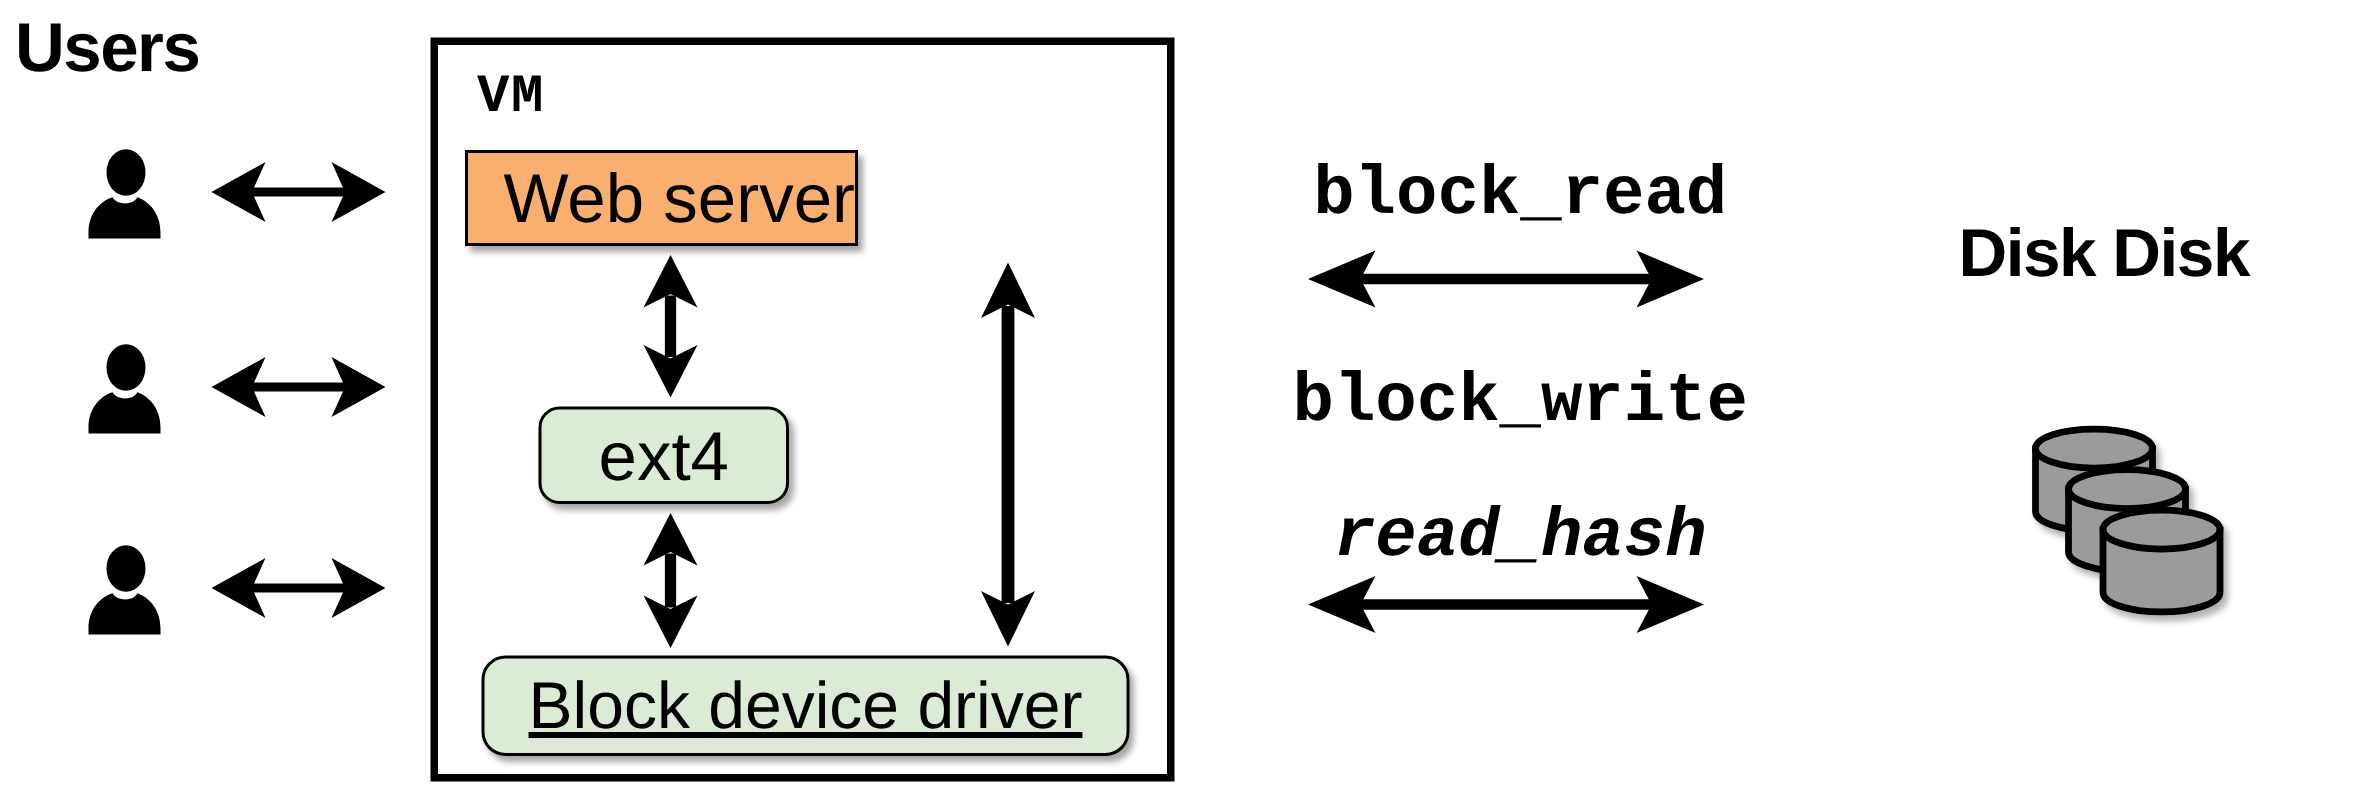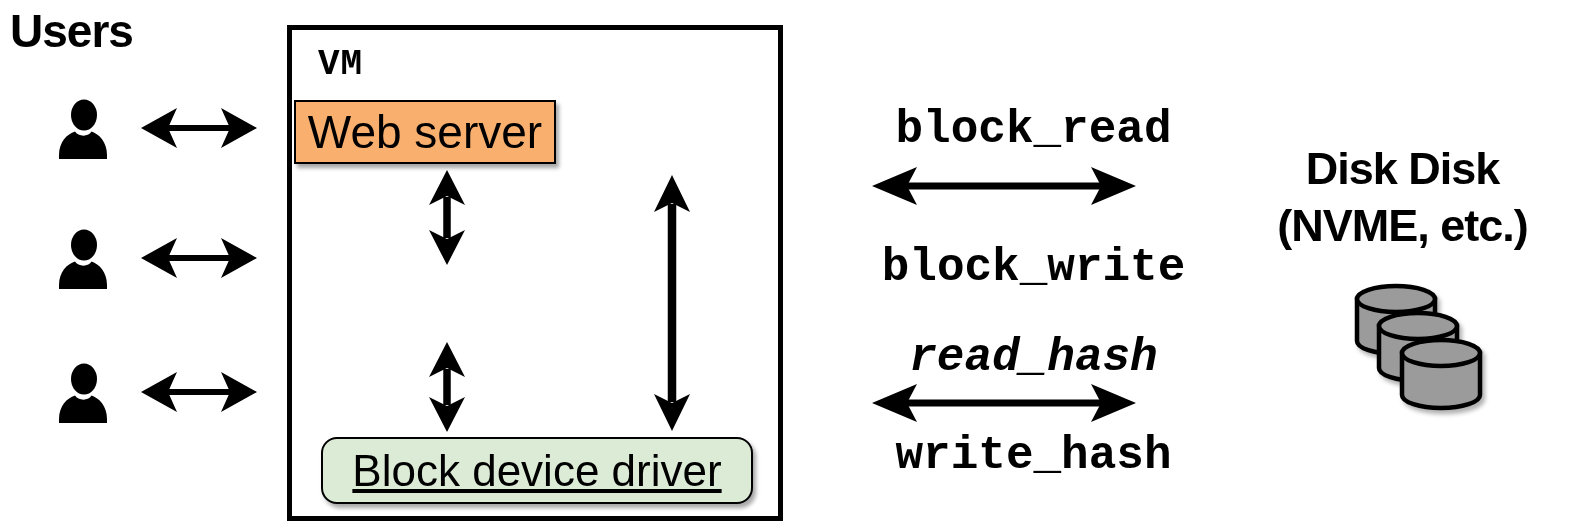--- a/index.html
+++ b/index.html
@@ -21,26 +21,26 @@
   .cloud-title{left:1225px;top:140px;width:355px;text-align:center;
                font-size:45px;font-weight:bold;line-height:57px;letter-spacing:-1px;}
   
   .vm-box{left:287px;top:25px;width:486px;height:486px;border:5px solid var(--stroke);background:transparent;}
   
   .node{display:flex;align-items:center;justify-content:center;
         border:2.5px solid var(--stroke);box-shadow:3px 4px 4px rgba(0,0,0,0.35);
         font-size:46px;}
   .node.orange{background:var(--app-box);}
   .node.green{background:var(--fs-box);}
-  .web-server{left:294px;top:100px;width:258px;height:60px;}
+  .web-server{left:310px;top:100px;width:258px;height:60px;justify-content:flex-end;}
   .dbms{left:587px;top:101px;width:170px;height:58px;}
   .ext4{left:359px;top:271px;width:163px;height:61px;border-radius:14px;}
   .block-driver{left:321px;top:437px;width:428px;height:63px;border-radius:16px;font-size:44px;text-decoration:underline;}
   
-  .proto{left:856px;width:355px;text-align:center;
+  .proto{left:836px;width:355px;text-align:center;
          font-family:"Liberation Mono","DejaVu Sans Mono",monospace;
          font-weight:bold;font-size:46px;white-space:nowrap;}
   .proto-block-read{top:104px;}
   .proto-block-write{top:206px;margin-top:36px;}
   .proto-read-hash{top:332px;font-style:italic;}
   .proto-write-hash{top:430px;}
   
   svg{display:block;overflow:visible;}
   .ink{fill:var(--stroke);}
   .ink-stroke{stroke:var(--stroke);}
@@ -83,20 +83,23 @@
     <polygon class="ink" points="1,22 37,2 28,22 37,42"></polygon>
     <polygon class="ink" points="117,22 81,2 90,22 81,42"></polygon>
   </svg>
 
   <div class="abs vm-box"></div>
   <div class="abs vm-label">VM</div>
 
   <div class="abs node orange web-server">
     <span>Web server</span>
   </div>
+  <div class="abs node green ext4">
+    <span>ext4</span>
+  </div>
   <div class="abs node green block-driver">
     <span>Block device driver</span>
   </div>
 
   <svg class="abs" style="left:425px;top:169px;" width="44" height="97" viewBox="0 0 44 97">
     <line class="ink-stroke" x1="22" y1="28" x2="22" y2="69" stroke-width="7.5"></line>
     <polygon class="ink" points="22,1 4,36 22,27 40,36"></polygon>
     <polygon class="ink" points="22,96 4,61 22,70 40,61"></polygon>
   </svg>
 
@@ -119,25 +122,23 @@
     <polygon class="ink" points="266,21 221,2 231,21 221,40"></polygon>
   </svg>
   <div class="abs proto proto-block-write">block_write</div>
 
   <div class="abs proto proto-read-hash">read_hash</div>
   <svg class="abs" style="left:870px;top:382px;" width="268" height="42" viewBox="0 0 268 42">
     <line class="ink-stroke" x1="30" y1="21" x2="238" y2="21" stroke-width="7"></line>
     <polygon class="ink" points="2,21 47,2 37,21 47,40"></polygon>
     <polygon class="ink" points="266,21 221,2 231,21 221,40"></polygon>
   </svg>
-  <div class="abs proto proto-write-hash">write_hash</div>
 
   <div class="abs cloud-title">
     <span>Disk Disk</span><br>
-    <span>(NVME, etc.)</span>
   </div>
 
   <svg class="abs disk-svg" style="left:1354px;top:283px;" width="130" height="132" viewBox="0 0 130 132">
 
     <g>
       <path class="cyl" d="M3 16 L3 58 A39 13 0 0 0 81 58 L81 16 Z"></path>
       <ellipse class="cyl" cx="42" cy="16" rx="39" ry="13"></ellipse>
     </g>
 
     <g>

